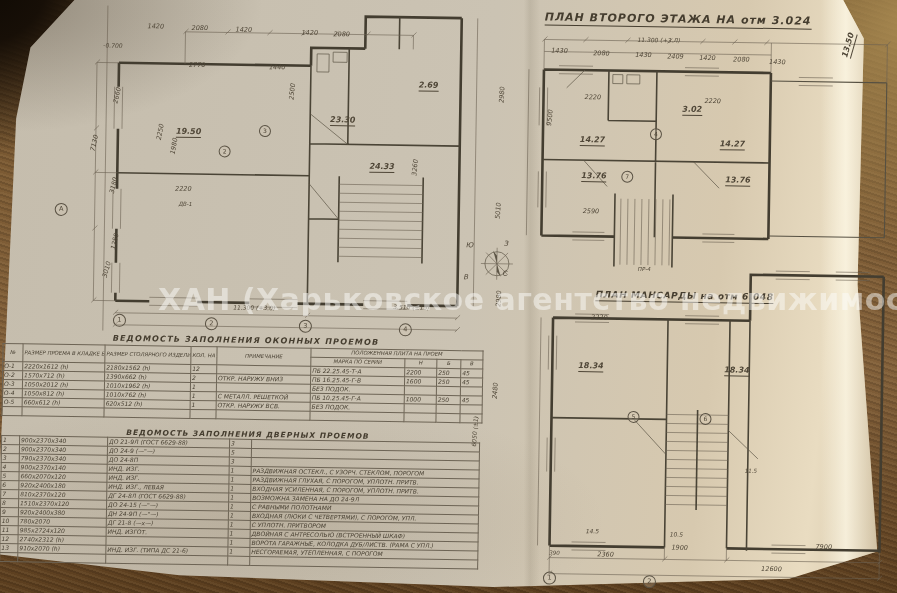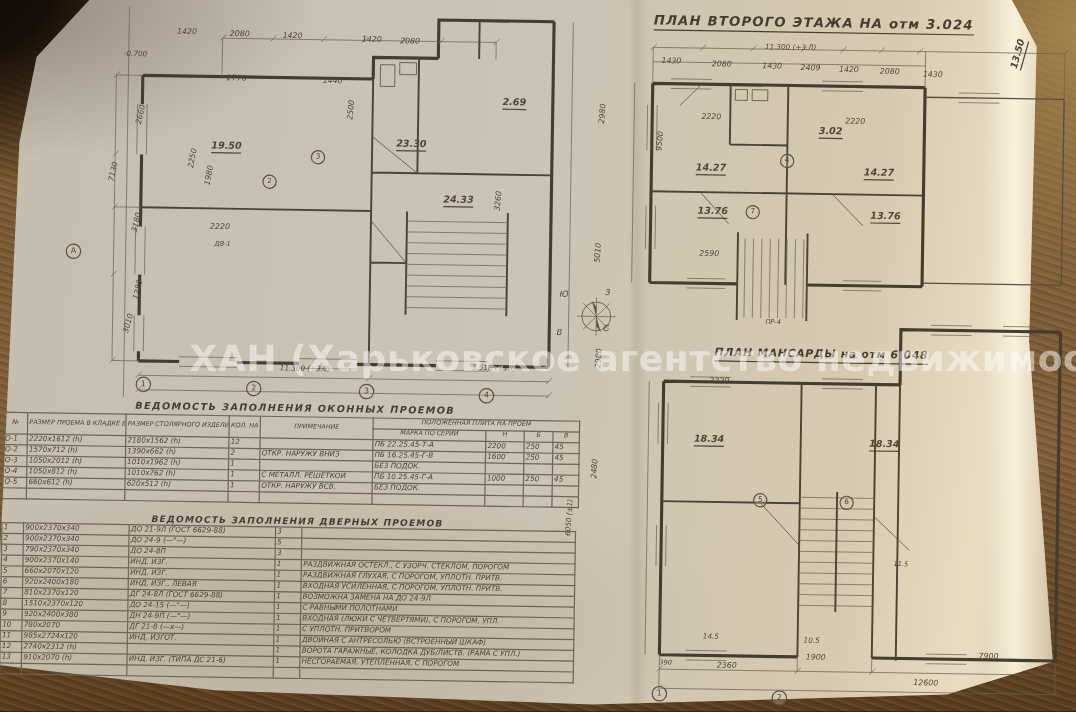--- a/index.html
+++ b/index.html
@@ -313,21 +313,21 @@
 
     <div id="labels-layer">
         <span class="label" style="left: 104px; top: 42px; font-size: 6px;">-0.700</span>
         <span class="label" style="left: 148px; top: 22px;">1420</span>
         <span class="label" style="left: 192px; top: 23px;">2080</span>
         <span class="label" style="left: 236px; top: 24px;">1420</span>
         <span class="label" style="left: 270px; top: 25px; margin-top: 36px;">1440</span>
         <span class="label" style="left: 302px; top: 26px;">1420</span>
         <span class="label" style="left: 334px; top: 27px;">2080</span>
         <span class="label" style="left: 190px; top: 60px;">2770</span>
-        <span class="label room" style="left: 178px; top: 116px; text-align: right;">19.50</span>
+        <span class="label room" style="left: 178px; top: 126px; text-align: right;">19.50</span>
         <span class="label" style="left: 158px; top: 138px; transform: rotate(-80deg);">2250</span>
         <span class="label" style="left: 172px; top: 152px; transform: rotate(-80deg);">1980</span>
         <span class="label" style="left: 178px; top: 184px;">2220</span>
         <span class="label" style="left: 182px; top: 200px; font-size: 5.5px;">ДВ-1</span>
         <span class="label room" style="left: 332px; top: 112px;">23.30</span>
         <span class="label room" style="left: 372px; top: 158px;">24.33</span>
         <span class="label room" style="left: 420px; top: 76px;">2.69</span>
         <span class="label" style="left: 290px; top: 96px; transform: rotate(-85deg);">2500</span>
         <span class="label" style="left: 414px; top: 170px; transform: rotate(-85deg);">3260</span>
         <span class="label" style="left: 92px; top: 150px; transform: rotate(-78deg);">7130</span>

